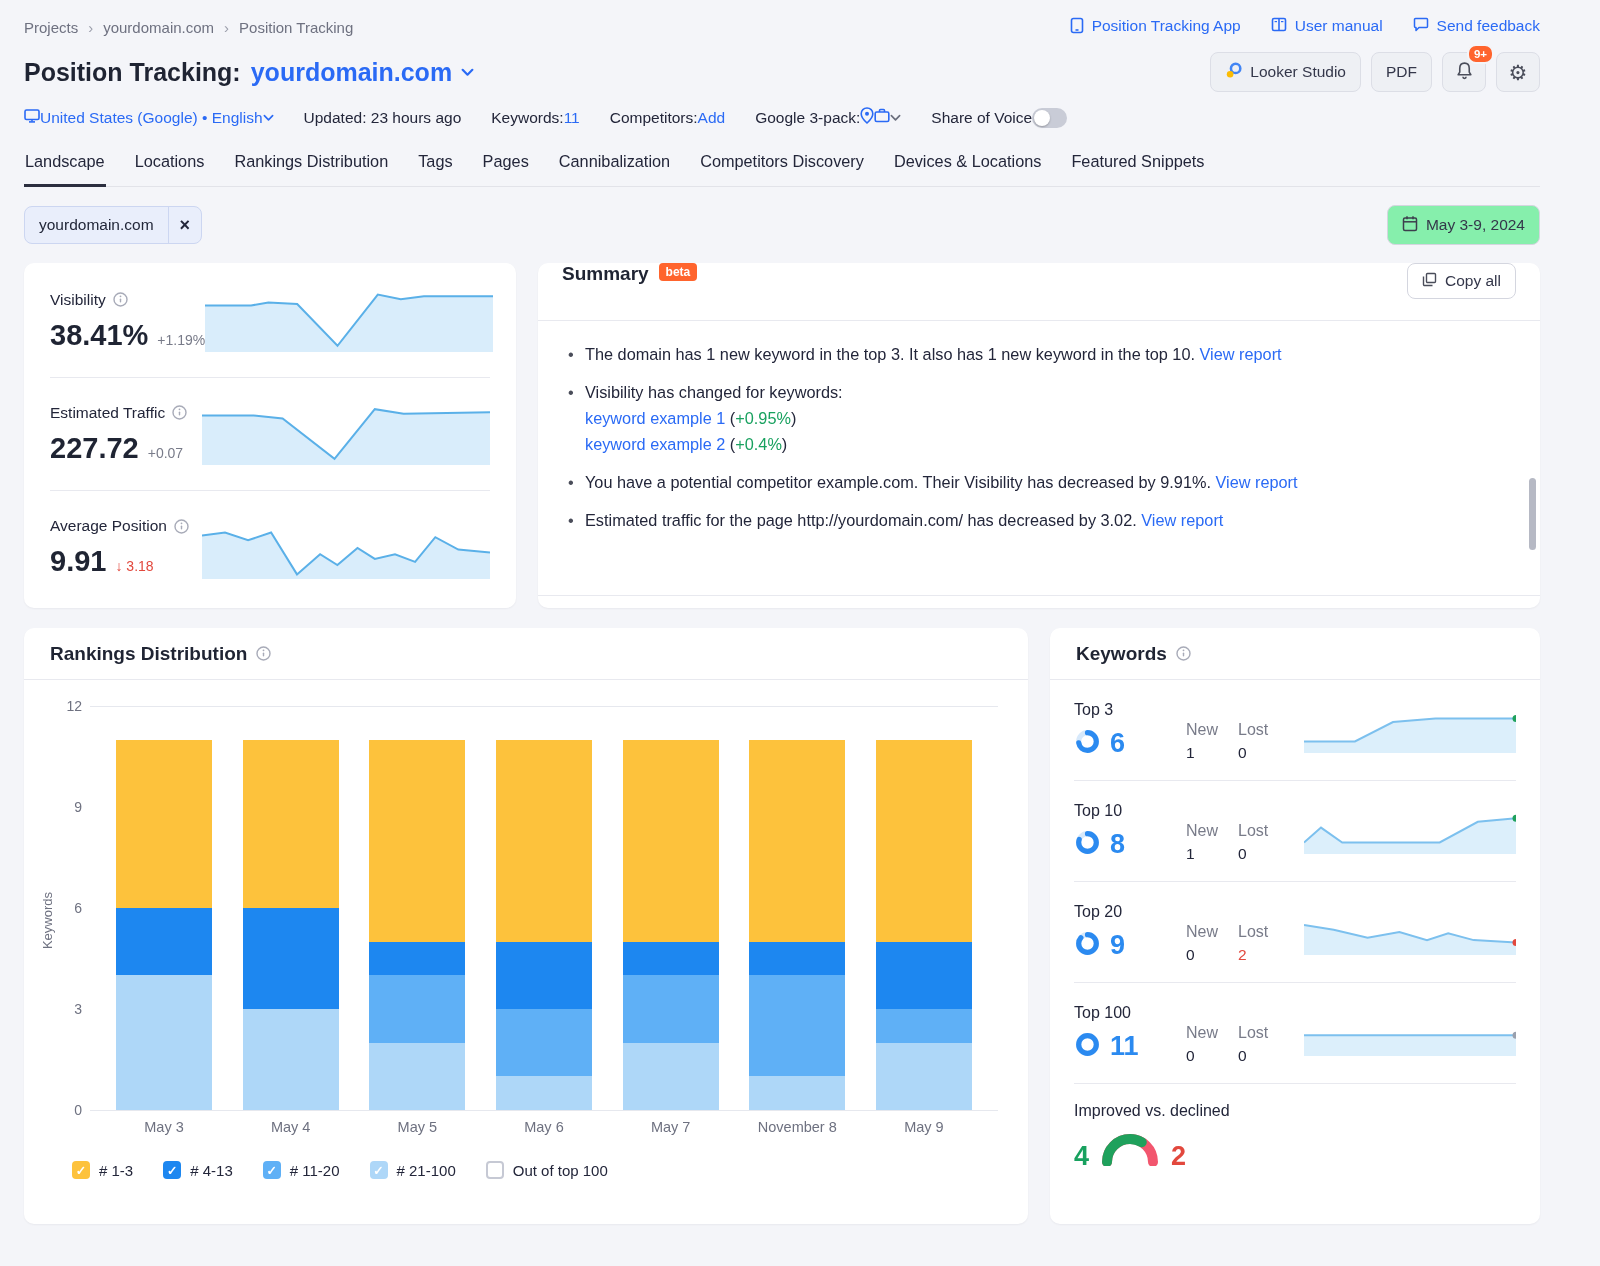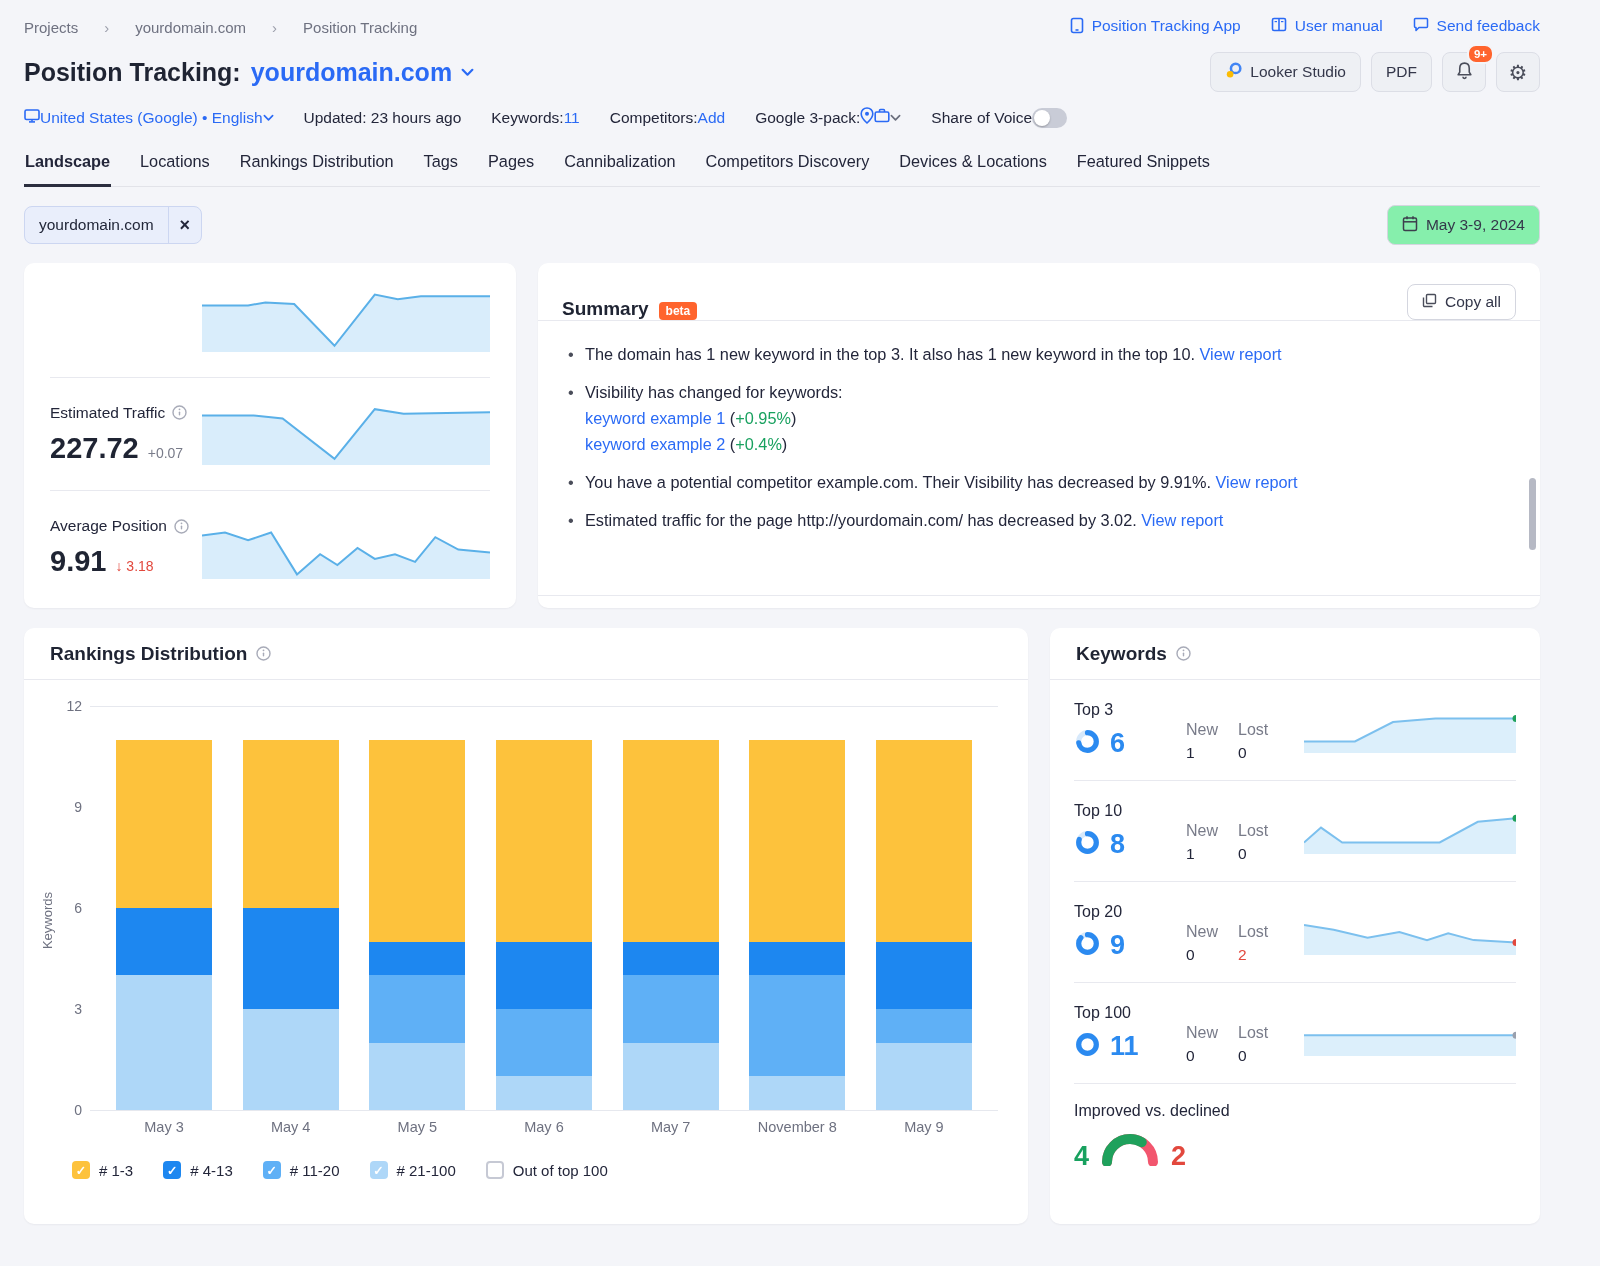--- a/index.html
+++ b/index.html
@@ -4,21 +4,21 @@
 <style>
   *{box-sizing:border-box}
   html,body{margin:0;padding:0}
   body{width:1600px;height:1266px;background:#f4f5f9;font-family:"Liberation Sans",sans-serif;color:#23263a;overflow:hidden}
   a{text-decoration:none;cursor:pointer}
   button{font-family:inherit;cursor:pointer}
   .page{padding:14px 60px 0 24px}
 
   
   .topbar{display:flex;align-items:center;justify-content:space-between;height:26px}
-  .breadcrumb{display:flex;align-items:flex-end;gap:26px;font-size:15px;color:#6e7180}
+  .breadcrumb{display:flex;align-items:flex-end;gap:10px;font-size:15px;color:#6e7180}
   .crumb{color:#6e7180}
   .crumb-sep{color:#9b9eab}
   .top-links{display:flex;gap:30px}
   .top-link{display:flex;align-items:flex-start;gap:8px;color:#2a6af5;font-size:15.5px}
 
   
   .title-row{display:flex;align-items:center;margin-top:12px}
   .page-title{font-size:25px;font-weight:bold;color:#1f2433;display:flex;gap:10px;align-items:center;margin:0}
   .domain-select{color:#2a6af5;display:flex;align-items:center;gap:9px;font-weight:bold;cursor:pointer}
   .title-actions{margin-left:auto;display:flex;gap:10px;align-items:center}
@@ -31,21 +31,21 @@
   .meta-row{display:flex;align-items:center;gap:30px;margin-top:15px;font-size:15.5px;color:#23263a}
   .meta-item{display:flex;align-items:center;}
   .blue{color:#2a6af5}
   .chev{display:inline-flex;align-items:center}
   .toggle{width:35px;height:20px;border-radius:10px;background:#c9ccd7;display:inline-flex;align-items:center;padding:2px;cursor:pointer}
   .knob{width:16px;height:16px;border-radius:50%;background:#fff;box-shadow:0 1px 2px rgba(0,0,0,.25)}
 
   
   .tabs{display:flex;gap:28px;margin-top:14px;border-bottom:1px solid #e2e3e9}
   .tab{padding:10px 1px 13px;font-size:16.3px;color:#23263a;cursor:pointer;border-bottom:3px solid transparent;margin-bottom:-1px;white-space:nowrap}
-  .tab.active{font-weight:bold;border-bottom-color:#2b2e3f}
+  .tab.active{font-weight:normal;border-bottom-color:#2b2e3f}
 
   
   .filter-row{display:flex;align-items:center;margin-top:18px}
   .chip{display:flex;align-items:stretch;background:#e9eefb;border:1px solid #ccd6f1;border-radius:8px;overflow:hidden;font-size:15.5px}
   .chip-label{padding:9px 14px;color:#222739}
   .chip-x{display:flex;align-items:center;padding:0 11px;border-left:1px solid #ccd6f1;color:#23263a;font-size:18px;font-weight:bold;cursor:pointer}
   .date-btn{margin-left:auto;background:#86efac;border:1px solid #d4d6df}
 
   
   .card{background:#fff;border-radius:10px;box-shadow:0 1px 2px rgba(25,28,40,.05)}
@@ -61,21 +61,21 @@
   .metric:last-child{border-bottom:0}
   .m-left{width:168px}
   .m-name{display:flex;align-items:center;gap:7px;font-size:15.5px;color:#23263a}
   .m-val{display:flex;align-items:baseline;gap:9px;margin-top:10px;font-size:29px;font-weight:bold;color:#1f2433}
   .m-delta{font-size:14px;font-weight:normal;color:#787b89}
   .m-delta.down{color:#e2483d}
   .m-spark{margin-left:auto;display:flex}
 
   
   .summary-card{flex:1;height:345px;position:relative;overflow:hidden}
-  .summary-head{display:flex;align-items:flex-end;height:58px;padding:0 24px;border-bottom:1px solid #e8e9ef}
+  .summary-head{display:flex;align-items:flex-start;height:58px;padding:0 24px;border-bottom:1px solid #e8e9ef}
   .beta-badge{background:#ff642d;color:#fff;font-size:12px;font-weight:bold;padding:2px 7px;border-radius:4px;margin-left:10px}
   .copy-btn{margin-left:auto;height:36px;background:#fff;border:1px solid #d4d6df}
   .summary-body{padding:20px 56px 0 28px;font-size:16.3px;line-height:26px;color:#23263a;height:272px;overflow:hidden}
   .summary-body p{margin:0 0 16px}
   .sum-list{list-style:none;margin:0;padding:0}
   .sum-list li{position:relative;padding-left:19px;margin-bottom:12px}
   .sum-list li::before{content:"\2022";position:absolute;left:2px;color:#4a4d5a}
   .link{color:#2a6af5}
   .green{color:#18a15f}
   .ext-ic{display:inline-block;margin:0 3px;vertical-align:-1px}
@@ -267,20 +267,36 @@
             <line x1="5" y1="1.2" x2="5" y2="4.2" stroke="#3c3f4c" stroke-width="1.5"></line>
             <line x1="11" y1="1.2" x2="11" y2="4.2" stroke="#3c3f4c" stroke-width="1.5"></line>
           </svg></span>
       <span>May 3-9, 2024</span>
     </button>
   </div>
 
   <div class="row1">
     <section class="card metrics-card" id="metrics">
         <div class="metric">
+    <div class="m-left">
+      <div class="m-name">
+              <span>Visibility</span>
+              <span class="info-ic">
+                <svg width="15" height="15" viewBox="0 0 15 15">
+                  <circle cx="7.5" cy="7.5" r="6.5" fill="none" stroke="#a8abb8" stroke-width="1.4"></circle>
+                  <rect x="6.8" y="6.5" width="1.4" height="4" rx="0.7" fill="#a8abb8"></rect>
+                  <circle cx="7.5" cy="4.3" r="0.9" fill="#a8abb8"></circle>
+                </svg>
+              </span>
+            </div>
+      <div class="m-val">
+              <span>38.41%</span>
+              <span class="m-delta">+1.19%</span>
+            </div>
+    </div>
     <div class="m-spark">
             <svg width="288" height="62" viewBox="0 0 288 62">
               <polygon points="0,62 0.0,15.5 46.1,15.5 63.4,12.4 92.2,14.0 132.5,55.8 172.8,4.6 195.8,9.3 218.9,6.2 288.0,6.2 288,62" fill="#d9edfb"></polygon>
               <polyline points="0.0,15.5 46.1,15.5 63.4,12.4 92.2,14.0 132.5,55.8 172.8,4.6 195.8,9.3 218.9,6.2 288.0,6.2" fill="none" stroke="#5ab0e8" stroke-width="2"></polyline>
             </svg>
           </div>
   </div>
         <div class="metric">
     <div class="m-left">
       <div class="m-name">

